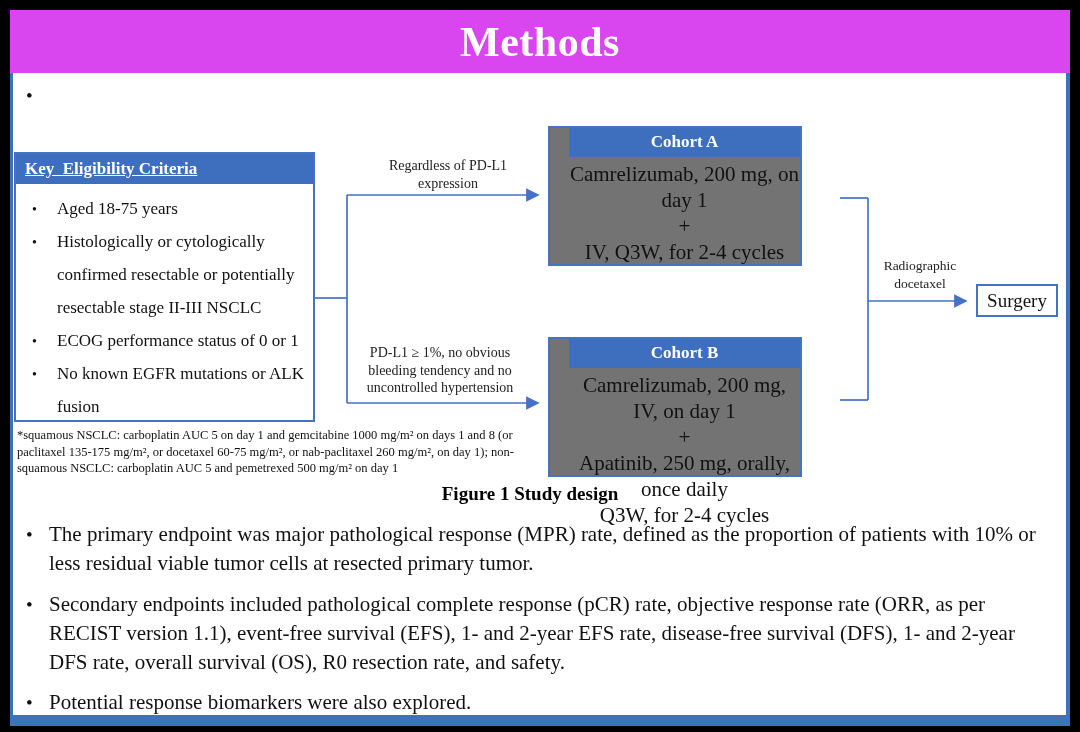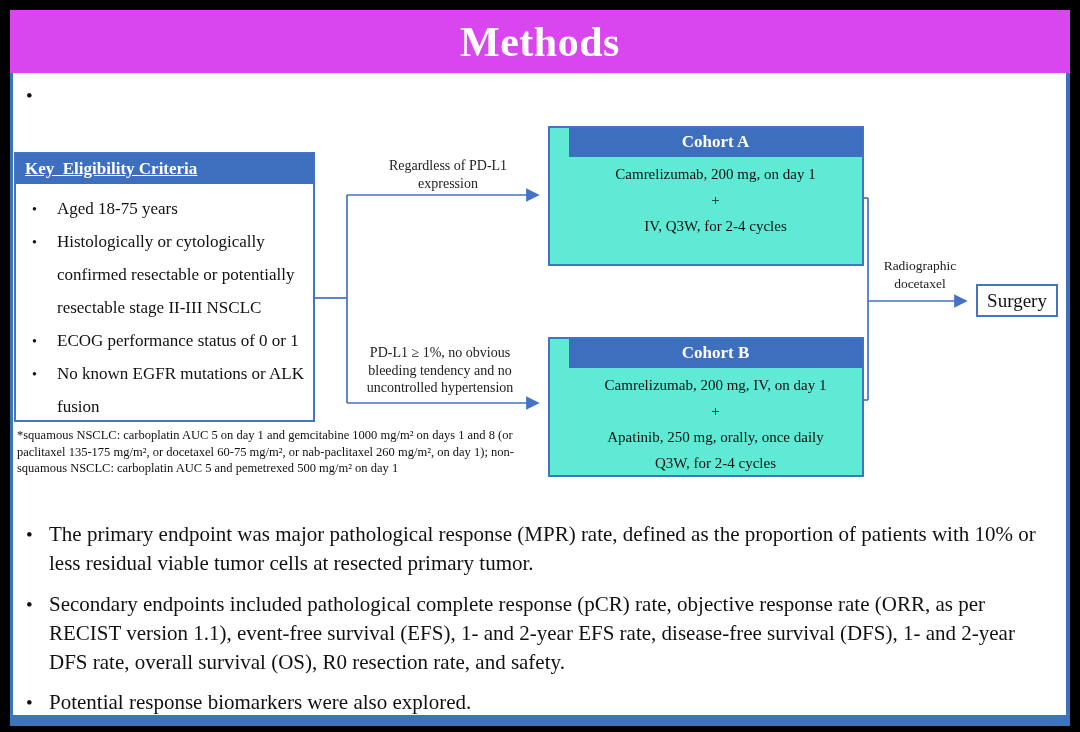--- a/index.html
+++ b/index.html
@@ -48,31 +48,31 @@
   }
   .elig-item .dot { position: absolute; left: 0; top: 1px; font-size: 14px; }
 
   .footnote {
     position: absolute; left: 17px; top: 427px; width: 526px;
     font-size: 12.5px; line-height: 1.32; color: #111;
   }
 
   
   .cohort {
-    position: absolute; width: 316px; height: 140px;
-    border: 2px solid #4472c4; background: #5eead4; padding-left: 19px;
+    position: absolute; width: 254px; height: 140px;
+    border: 2px solid #4472c4; background: #737373; padding-left: 19px;
   }
   .cohort-a { left: 548px; top: 126px; }
   .cohort-b { left: 548px; top: 337px; }
   .cohort-header {
     height: 29px; background: #3e6fbe; color: #fff; font-weight: bold;
     font-size: 17px; text-align: center; line-height: 28px;
   }
   .cohort-body { padding-top: 4px; }
-  .cohort-line { text-align: center; font-size: 15px; line-height: 26px; color: #111; }
+  .cohort-line { text-align: center; font-size: 21px; line-height: 26px; color: #111; }
 
   
   .arrow-label {
     position: absolute; text-align: center; color: #222; font-size: 14px; line-height: 17.5px;
   }
   .lbl-top    { left: 358px; top: 157px; width: 180px; }
   .lbl-bottom { left: 347px; top: 344px; width: 186px; }
   .lbl-right  { left: 866px; top: 257px; width: 108px; font-size: 13.5px; }
 
   .surgery-box {
@@ -176,14 +176,15 @@
     <div class="cohort-body">
       <div class="cohort-line">Camrelizumab, 200 mg, IV, on day 1</div>
       <div class="cohort-line">+</div>
       <div class="cohort-line">Apatinib, 250 mg, orally, once daily</div>
       <div class="cohort-line">Q3W, for 2-4 cycles</div>
     </div>
   </div>
 
   <div class="surgery-box">Surgery</div>
 
+  <div class="fig-caption">Figure 1 Study design</div>
 
 </div>
 
 </body></html>

